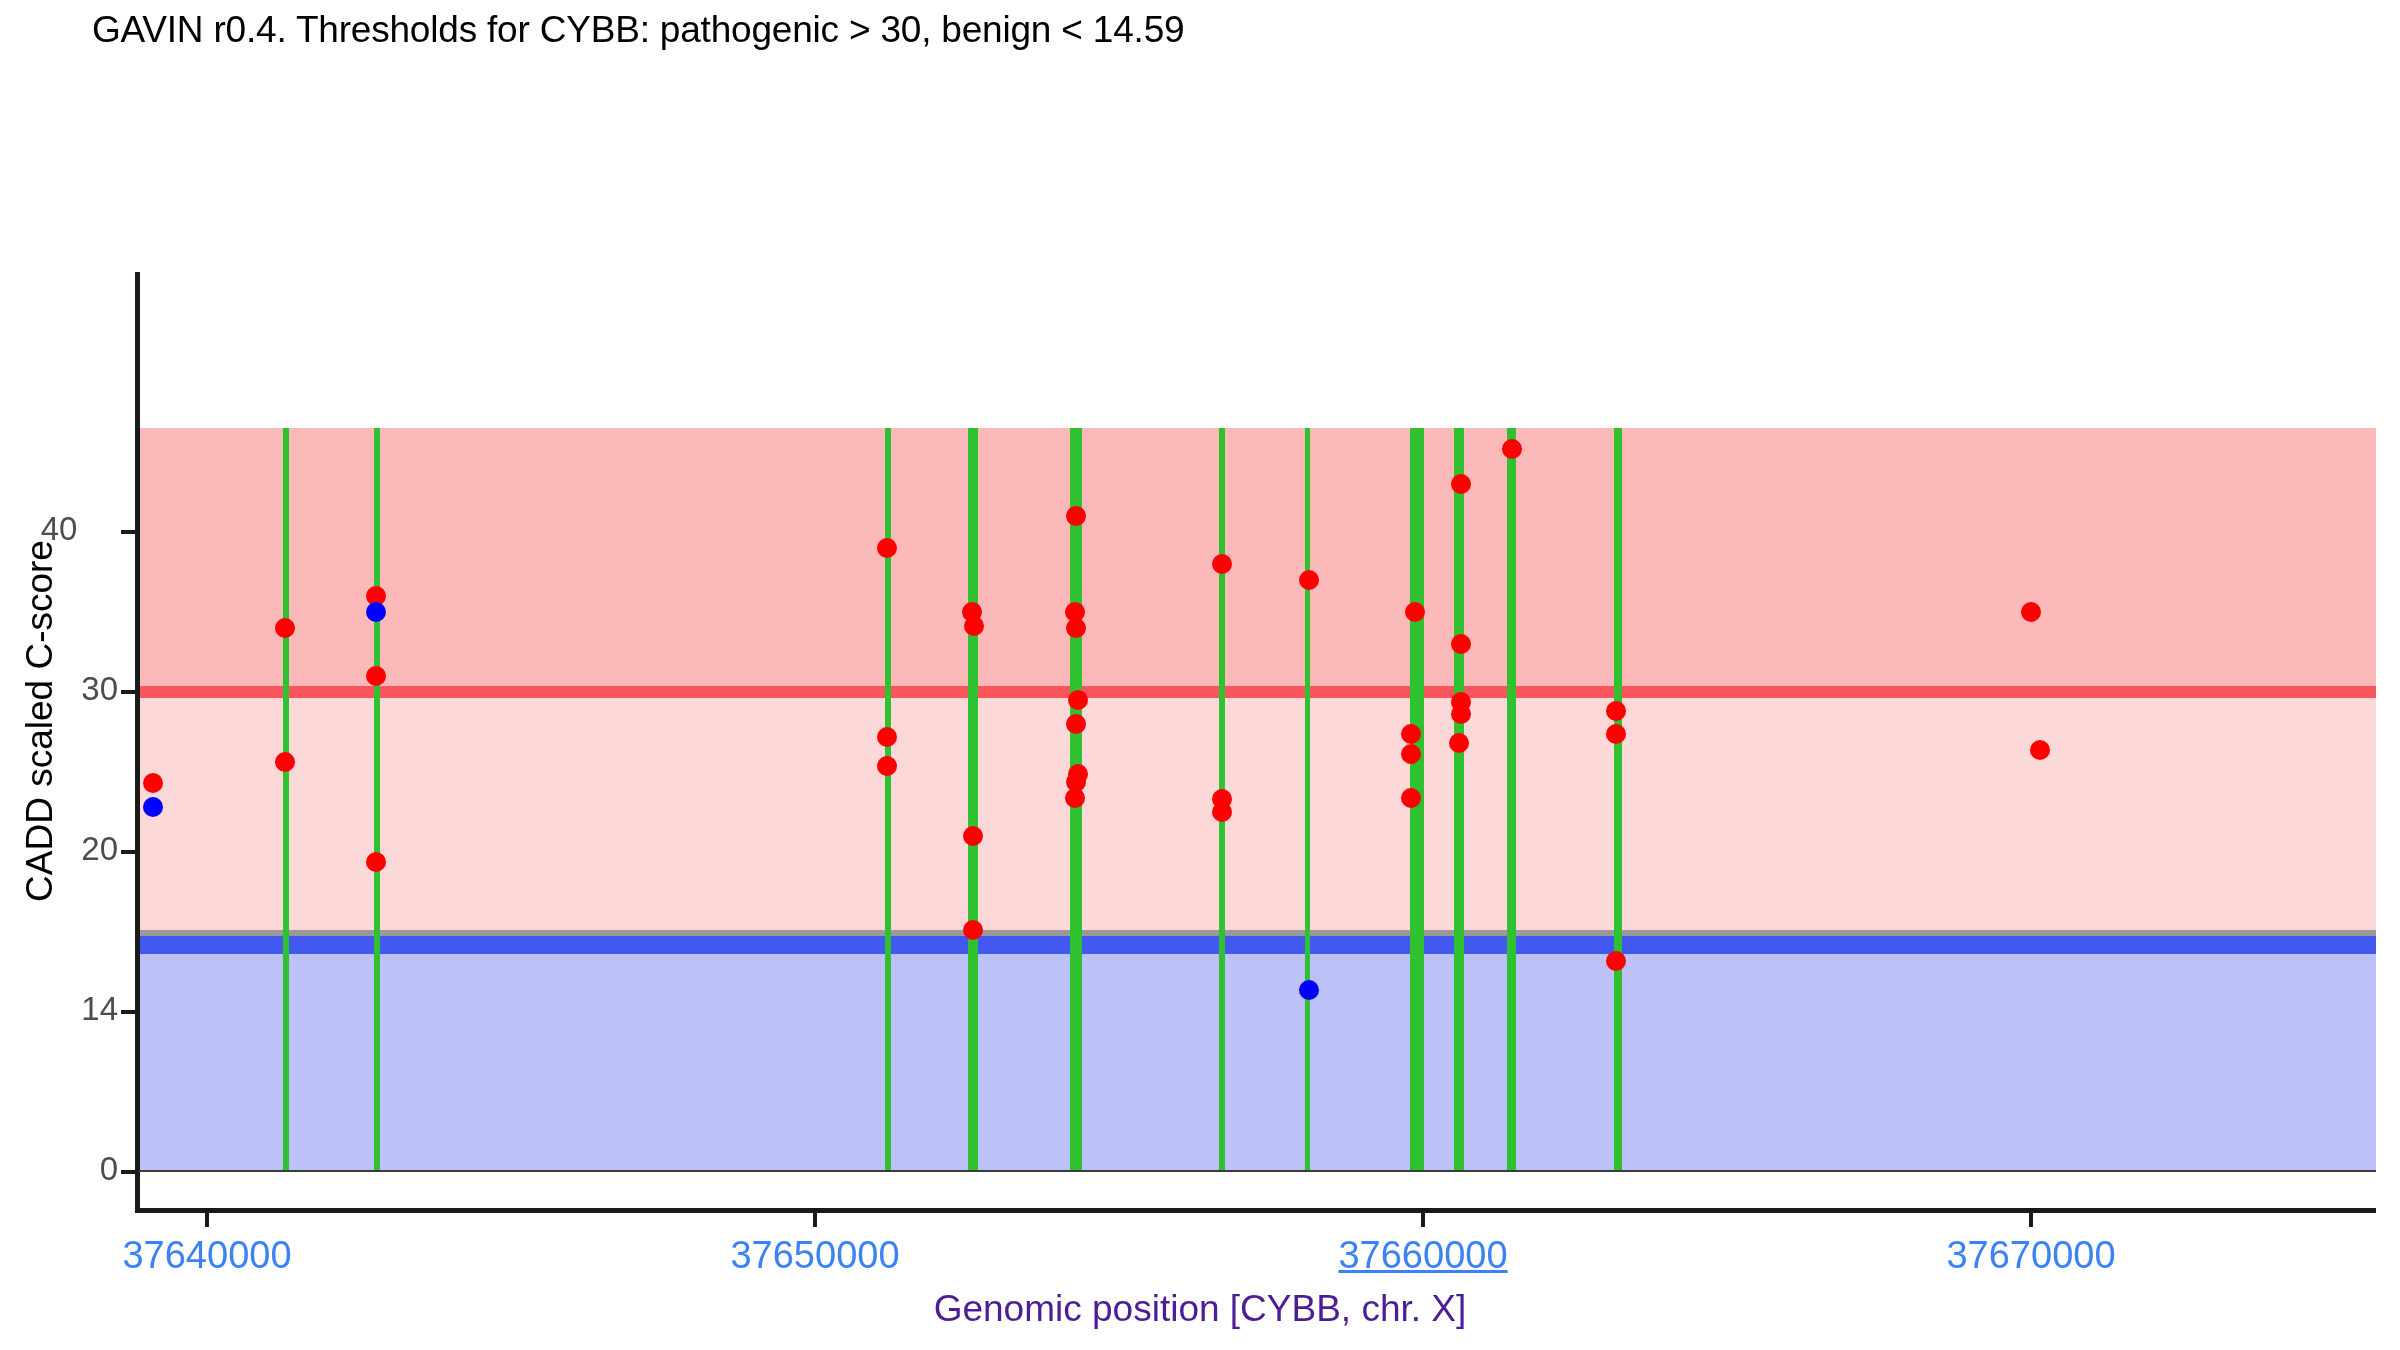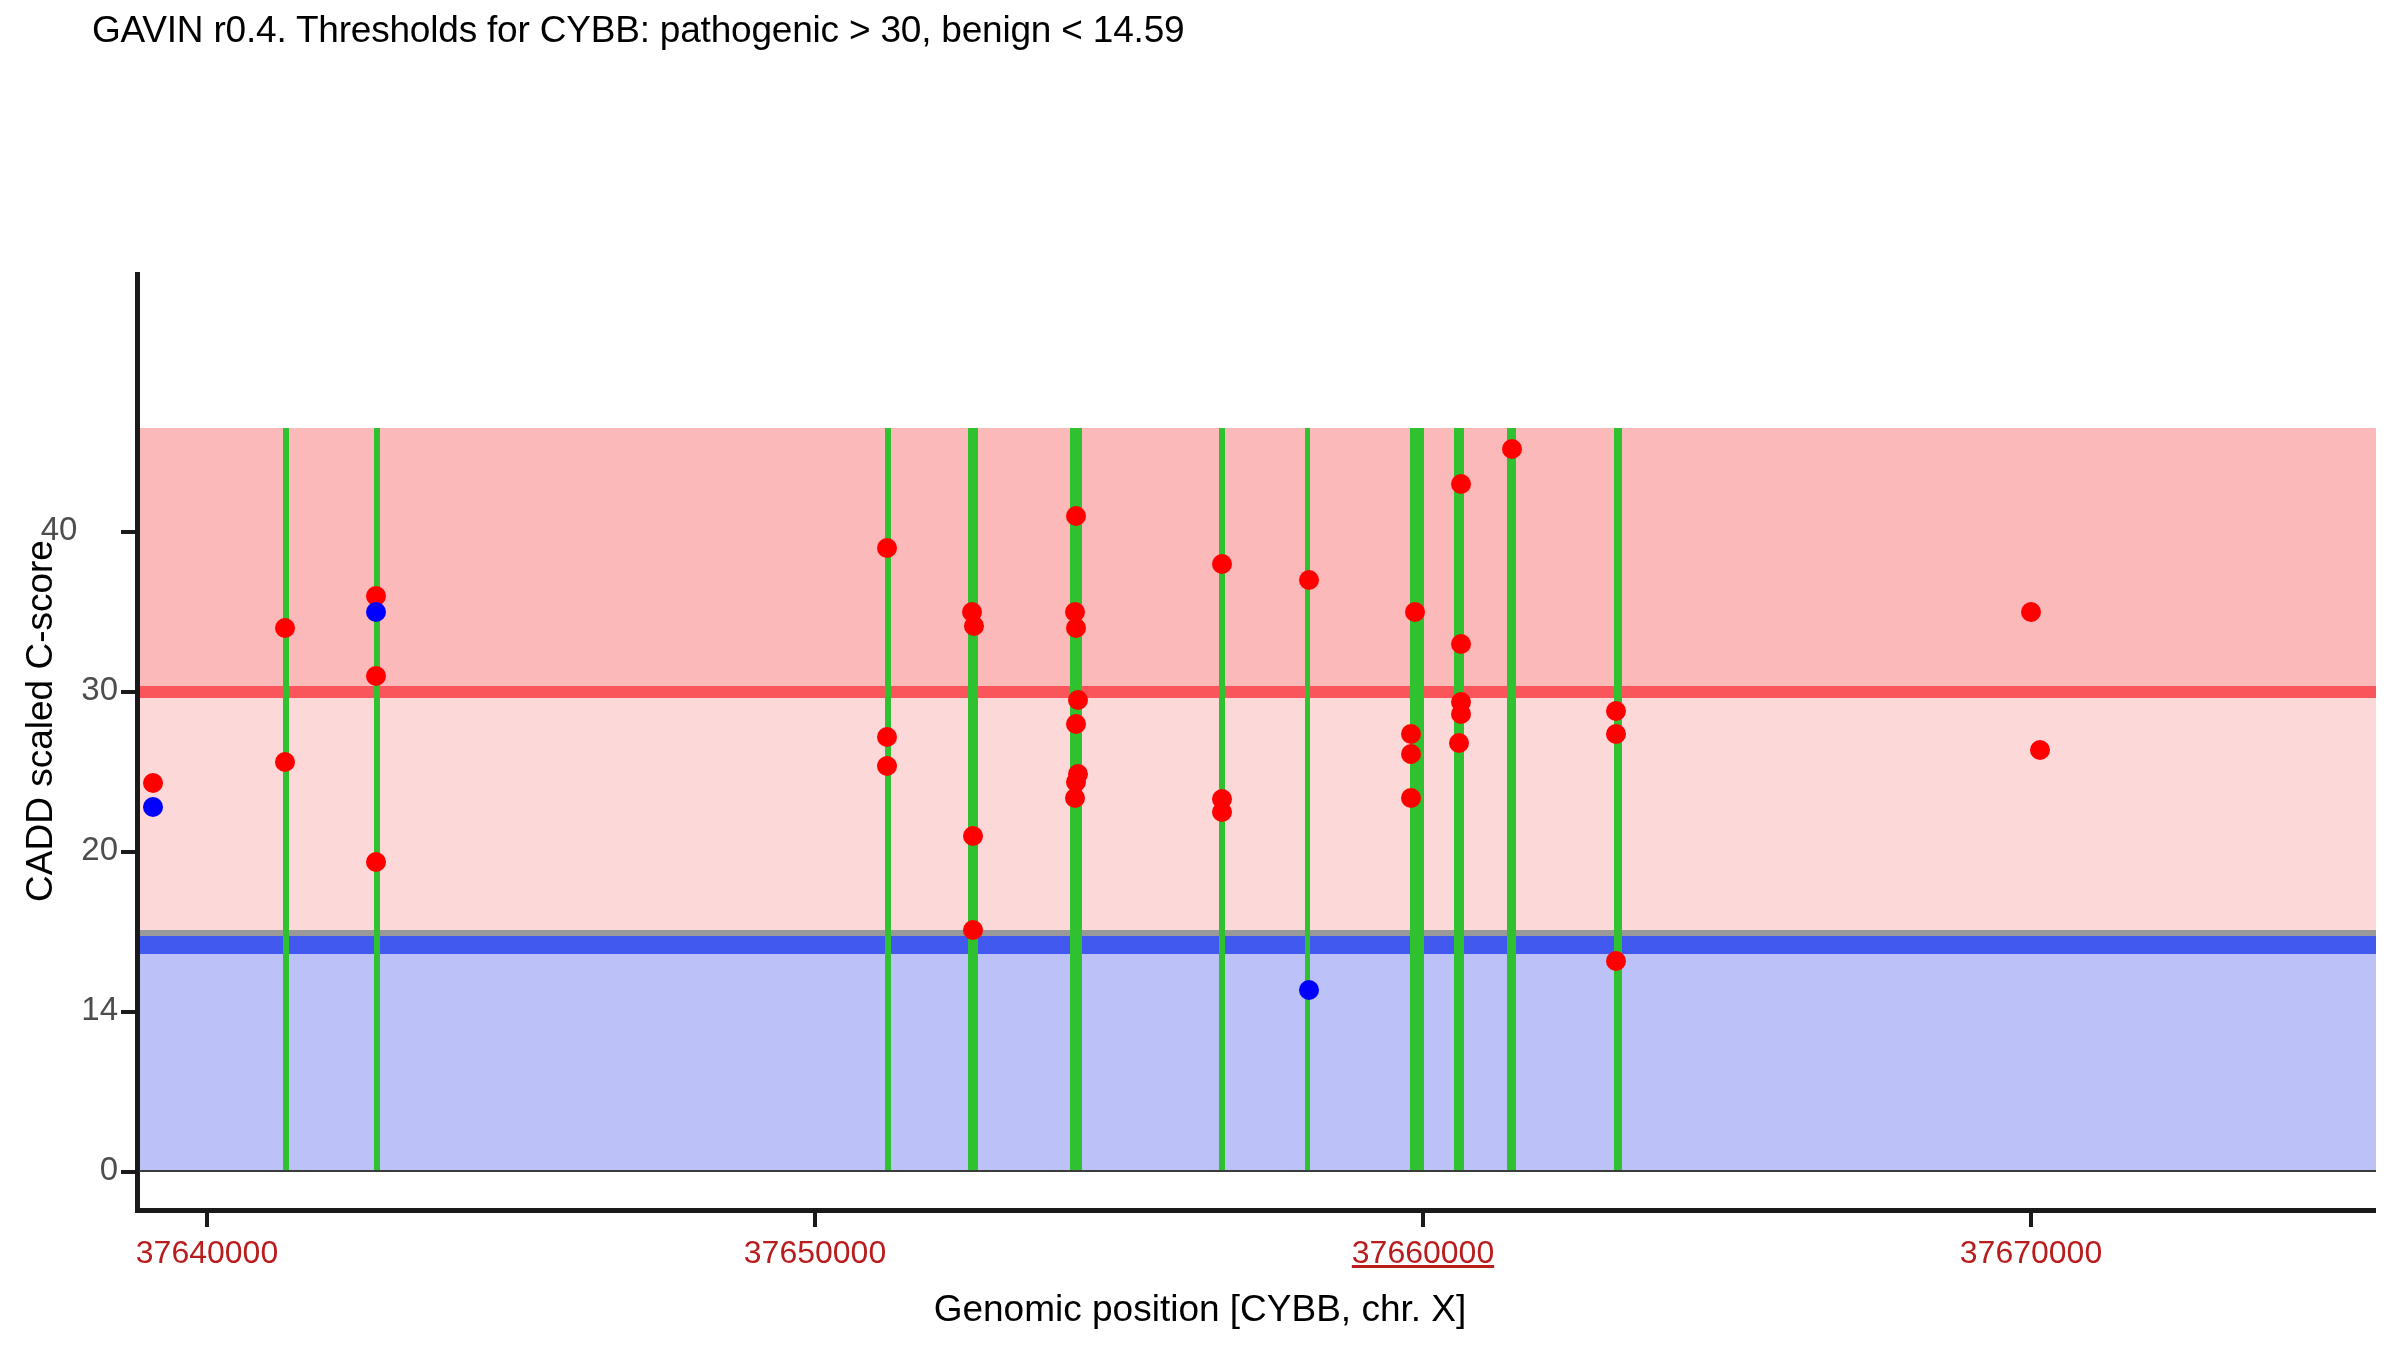--- a/index.html
+++ b/index.html
@@ -16,23 +16,23 @@
   #panel-border-bottom{position:absolute;left:135px;top:1208px;width:2241px;height:5px;background:#1a1a1a;}
   #zero-line{position:absolute;left:139px;top:1170px;width:2237px;height:2px;background:#3b3b3b;}
 
   .band{position:absolute;left:0;width:2237px;}
 
   
   .ytick-mark{position:absolute;width:14px;height:4px;background:#1a1a1a;left:121px;}
   .ytick-wrap{position:absolute;left:0;width:118px;text-align:right;font-size:33px;color:#4d4d4d;}
 
   .xtick-mark{position:absolute;top:1213px;width:4px;height:14px;background:#1a1a1a;}
-  .xtick-label{position:absolute;top:1234px;font-size:32px;color:#b91c1c;transform:translateX(-50%);white-space:nowrap;}
+  .xtick-label{position:absolute;top:1234px;font-size:38px;color:#3b82f6;transform:translateX(-50%);white-space:nowrap;}
 
-  #xlab{position:absolute;top:1288px;left:0;width:2400px;text-align:center;font-size:37px;color:#000000;}
+  #xlab{position:absolute;top:1288px;left:0;width:2400px;text-align:center;font-size:37px;color:#4c1d95;}
   #ylab{position:absolute;left:-430px;top:700px;width:940px;text-align:center;font-size:37px;color:#000000;
         transform:rotate(-90deg);transform-origin:center center;}
 
   
   .exon{position:absolute;background:#2FC12F;}
   .pt{position:absolute;border-radius:50%;}
   .pt-red{background:#FF0000;}
   .pt-blue{background:#0000FF;}
 </style>
 </head>

